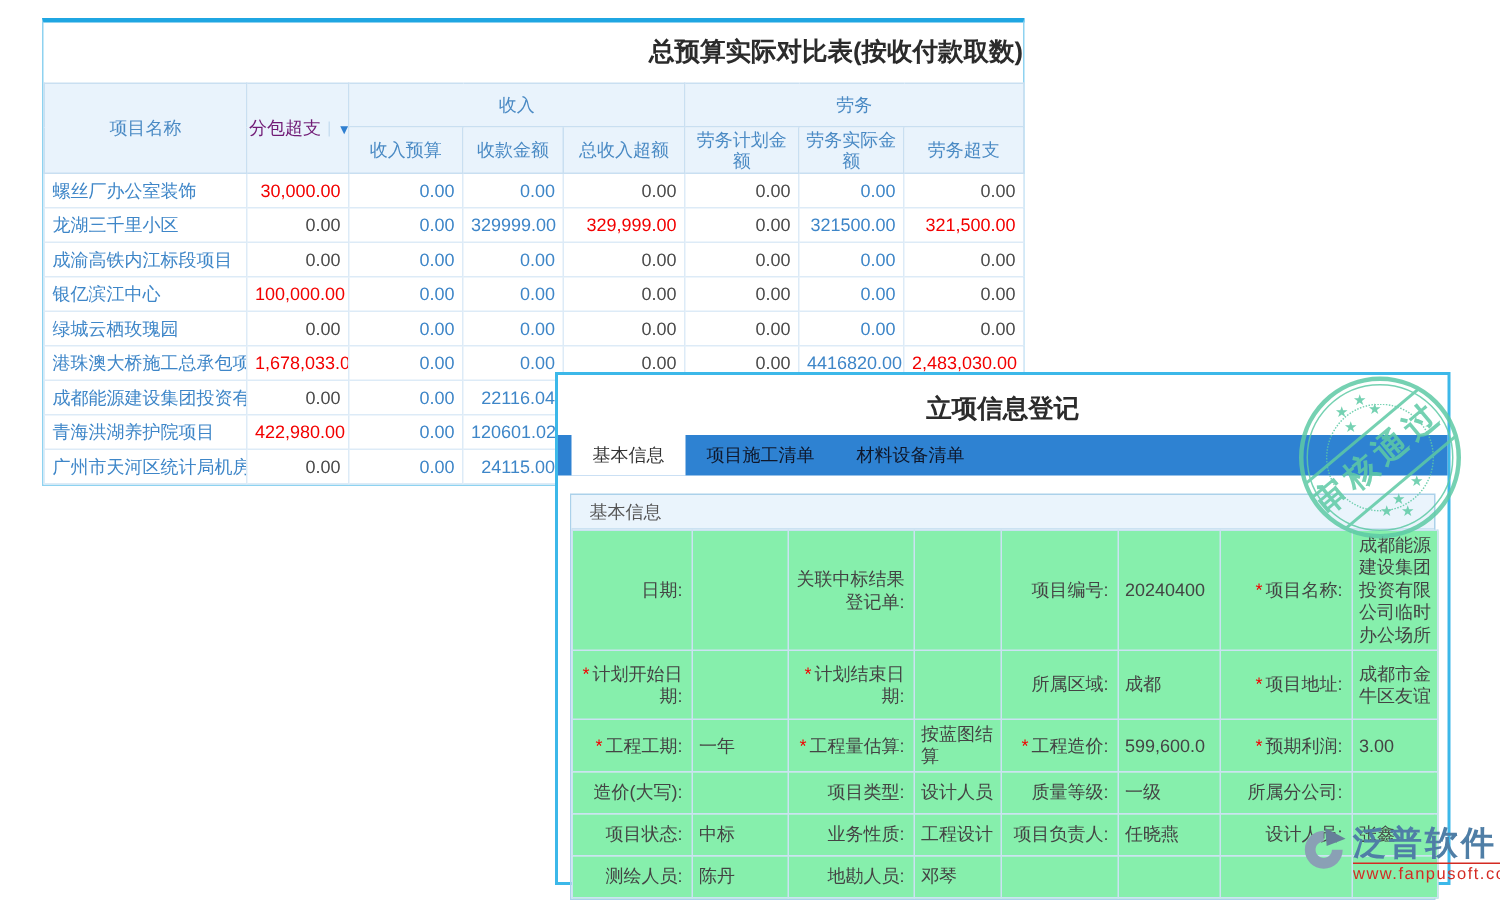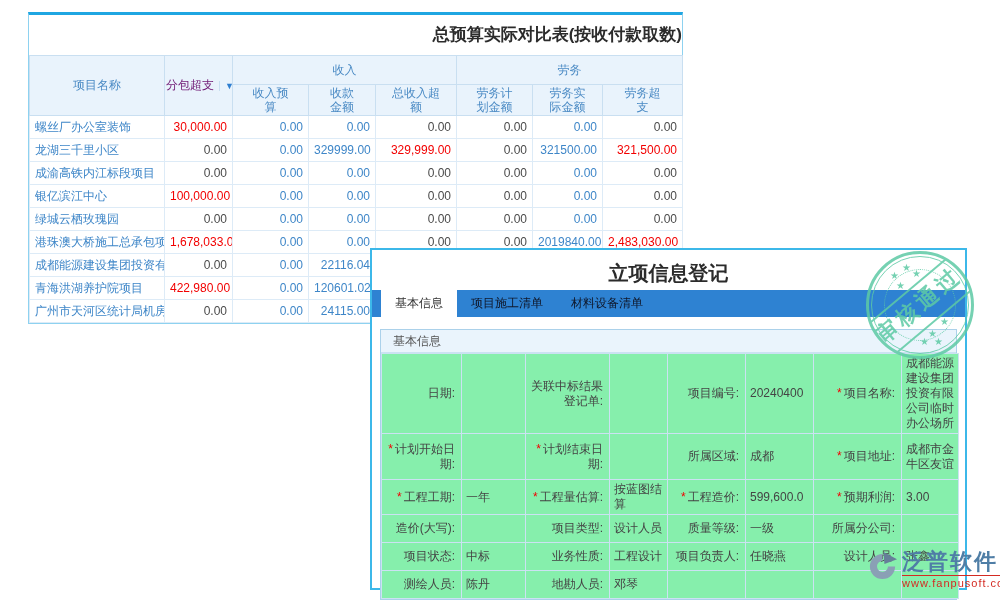--- a/index.html
+++ b/index.html
@@ -7,35 +7,35 @@
         font-family:"Liberation Sans","DejaVu Sans",sans-serif;color:#333;}
 
   
   .bg-window{position:absolute;left:28px;top:12px;width:653px;background:#fff;
              border:1px solid #8ed2f0;border-top:3px solid #1fa6e2;z-index:1;box-sizing:content-box;}
   .bg-title{height:40px;line-height:40px;text-align:right;font-size:17px;font-weight:bold;color:#2b2b2b;}
   table.budget{width:100%;border-collapse:collapse;table-layout:fixed;font-size:12px;}
   .budget th{background:#e9f3fc;color:#4a8ac4;font-weight:normal;border:1px solid #c9dff1;
              text-align:center;overflow:hidden;white-space:nowrap;}
   .budget thead tr:nth-child(1) th{height:26px;}
-  .budget thead tr:nth-child(2) th{height:30px;white-space:normal;line-height:14px;padding:0 16px;}
+  .budget thead tr:nth-child(2) th{height:30px;white-space:normal;line-height:14px;padding:0 4px;}
   .budget th.sub-col{white-space:nowrap;}
   .orange-txt{color:#701a75;}
   .sort-arrow{color:#2f7fd0;font-size:9px;margin-left:5px;padding-left:5px;border-left:1px solid #c9dff1;cursor:pointer;}
   .budget td{border:1px solid #ddebf7;height:22px;padding:0 5px;overflow:hidden;white-space:nowrap;background:#fff;}
   .budget td.pname{color:#3e86c8;text-align:left;cursor:pointer;}
   .budget td.num{text-align:right;}
   .c-red{color:#f20000;}
   .c-blue{color:#3e86c8;}
   .c-dark{color:#4a4a4a;}
 
   
   .fg-window{position:absolute;left:370px;top:248px;width:597px;height:342px;background:#fff;
              border:2px solid #3cb8e9;z-index:10;box-sizing:border-box;}
-  .fg-title{height:40px;line-height:46px;text-align:center;font-size:20px;font-weight:bold;color:#2b2b2b;}
+  .fg-title{height:40px;line-height:46px;text-align:center;font-size:17px;font-weight:bold;color:#2b2b2b;}
   .tabbar{height:27px;background:#2e82d2;display:flex;align-items:stretch;padding-left:9px;}
   .tab{line-height:27px;padding:0 14px;font-size:12px;color:#0f172a;cursor:pointer;white-space:nowrap;}
   .tab.active{background:#fff;color:#333;}
   .section-box{margin:12px 8px 0 8px;border:1px solid #abd1ea;}
   .section-header{height:22px;line-height:22px;background:#eaf4fc;border-bottom:1px solid #cbe2f2;
                   font-size:12px;color:#555;padding-left:12px;}
   table.form{width:100%;border-collapse:collapse;table-layout:fixed;font-size:12px;color:#444;}
   .form td{border:1px solid #cbe2f2;line-height:15px;vertical-align:middle;background:#86efac;}
   .form td.lbl{text-align:right;padding:2px 6px 2px 3px;}
   .form td.val{text-align:left;padding:2px 4px;word-break:break-all;cursor:text;}
@@ -149,21 +149,21 @@
             <td class="num c-blue">0.00</td>
             <td class="num c-dark">0.00</td>
           </tr>
           <tr>
             <td class="pname">港珠澳大桥施工总承包项目</td>
             <td class="num c-red">1,678,033.00</td>
             <td class="num c-blue">0.00</td>
             <td class="num c-blue">0.00</td>
             <td class="num c-dark">0.00</td>
             <td class="num c-dark">0.00</td>
-            <td class="num c-blue">2019840.00</td>
+            <td class="num c-blue">4416820.00</td>
             <td class="num c-red">2,483,030.00</td>
           </tr>
           <tr>
             <td class="pname">成都能源建设集团投资有限公司</td>
             <td class="num c-dark">0.00</td>
             <td class="num c-blue">0.00</td>
             <td class="num c-blue">22116.04</td>
             <td class="num c-dark"></td>
             <td class="num c-dark"></td>
             <td class="num c-dark"></td>

